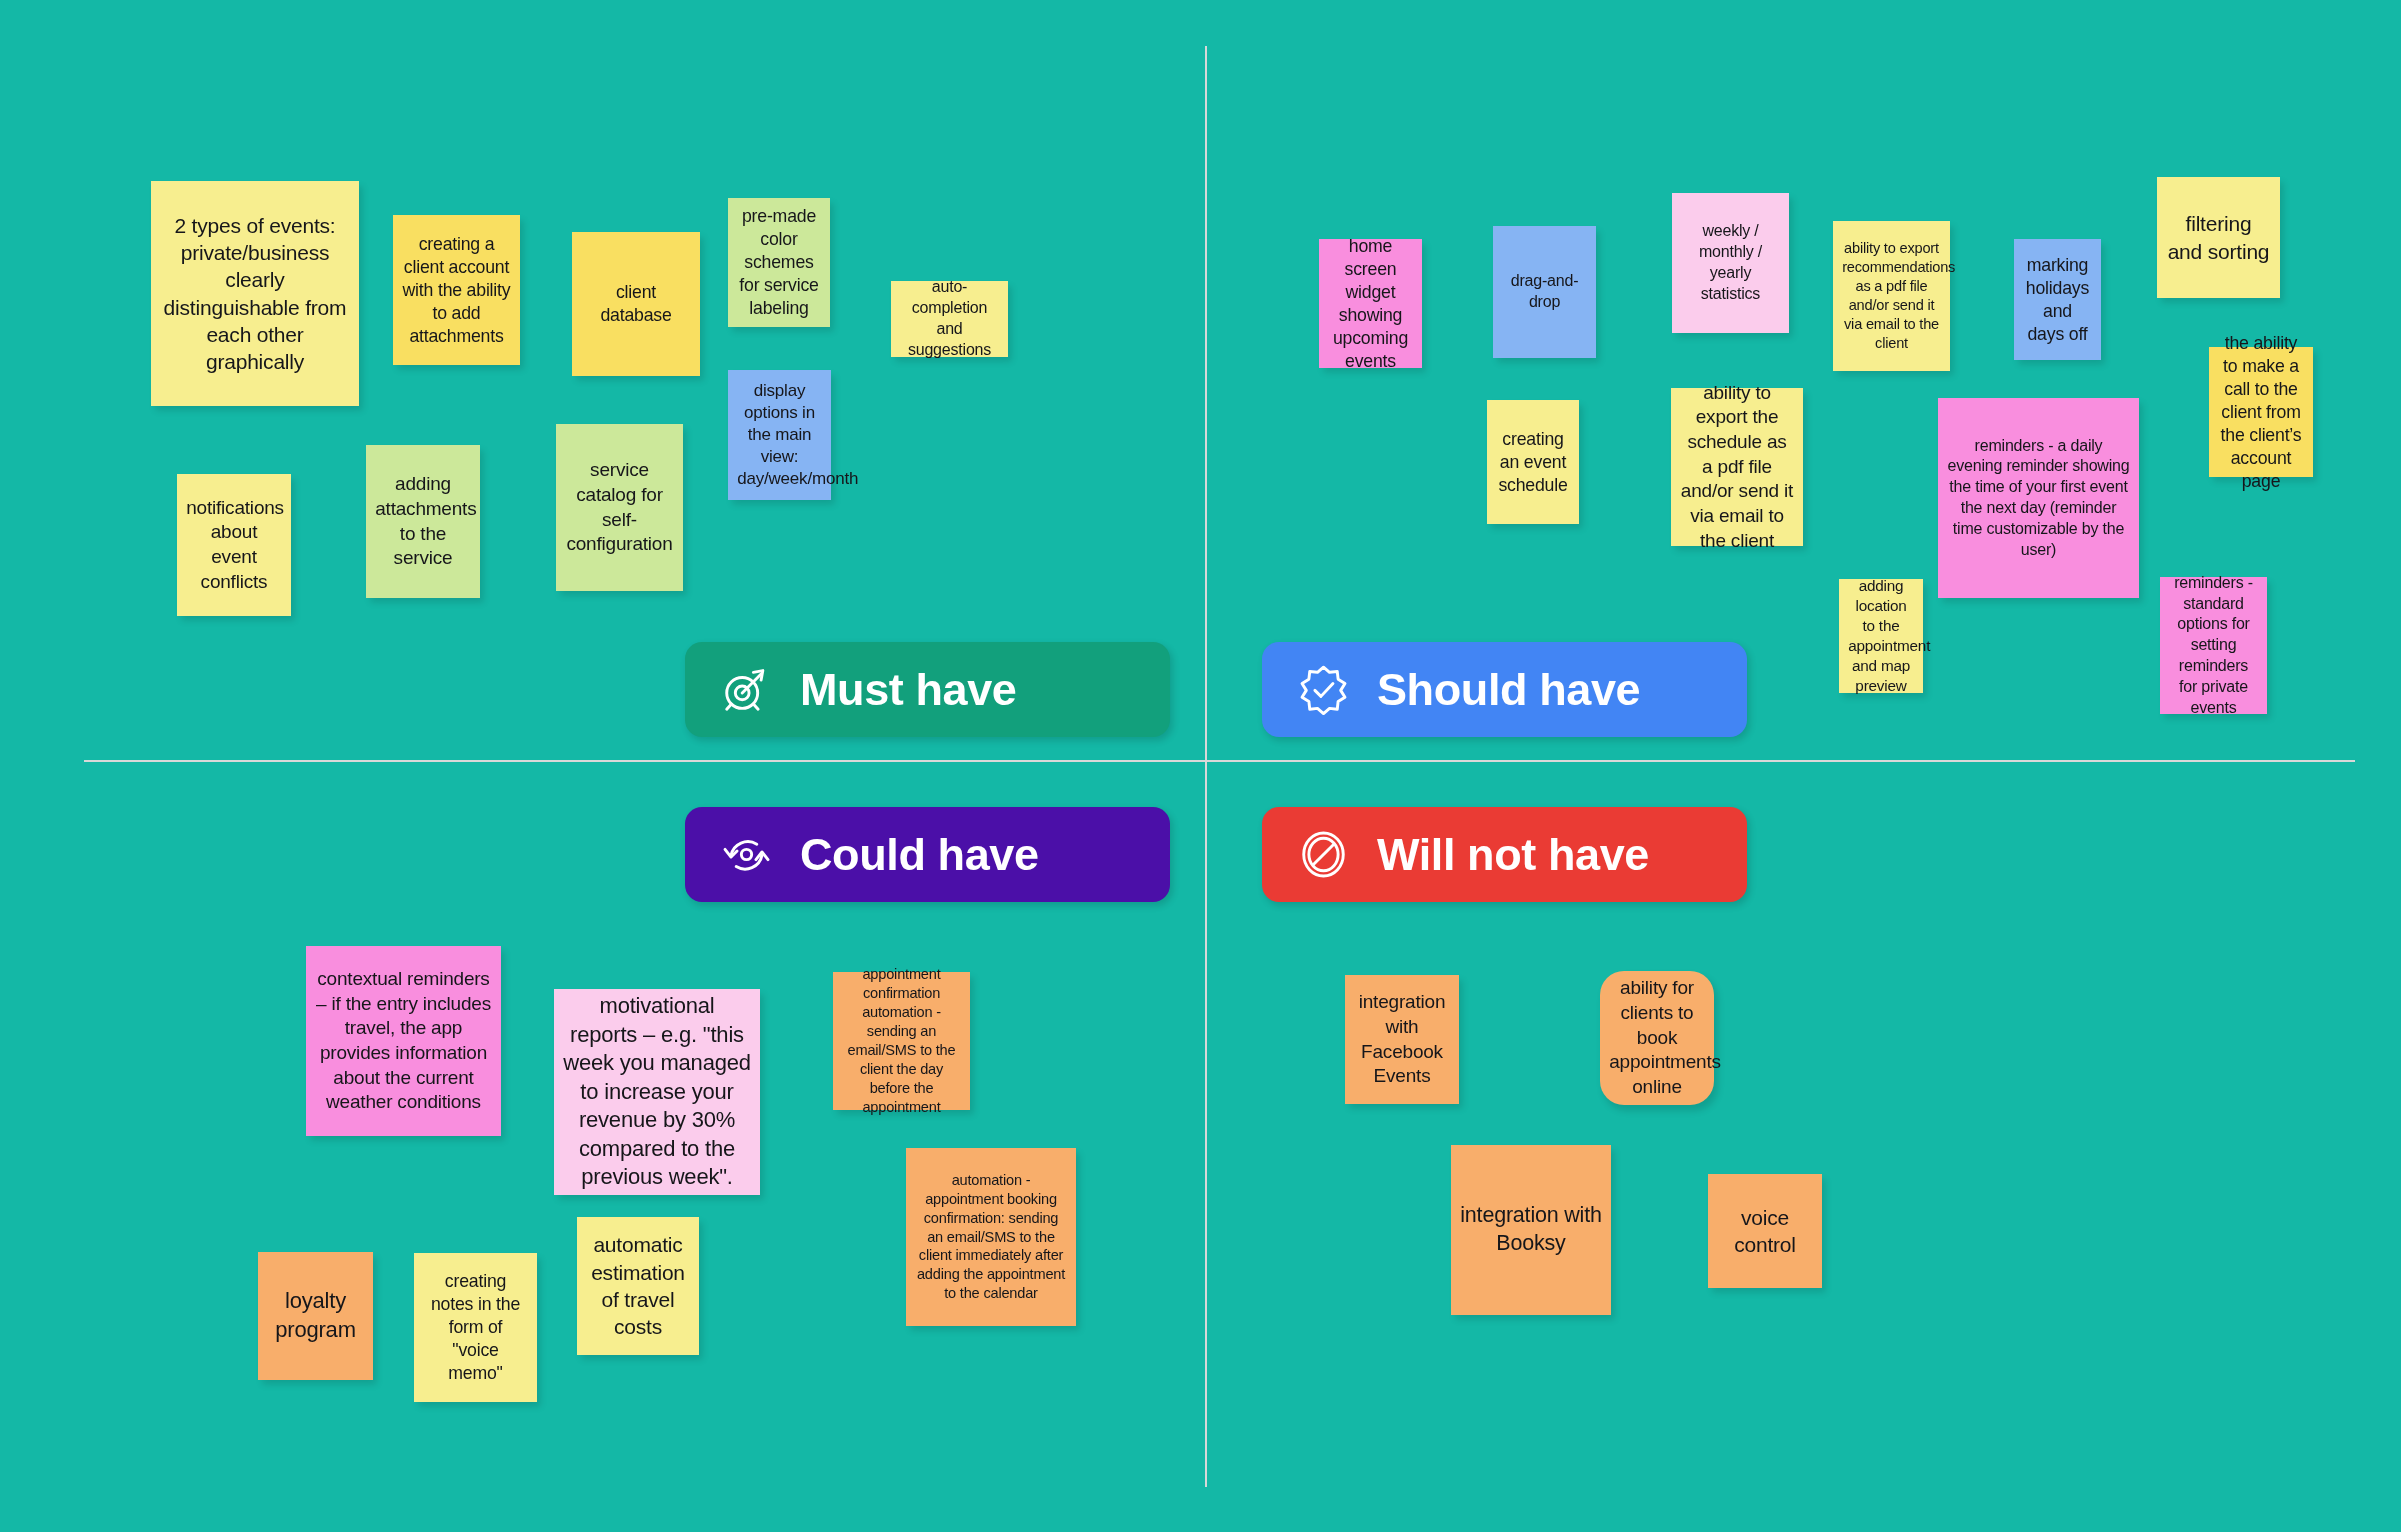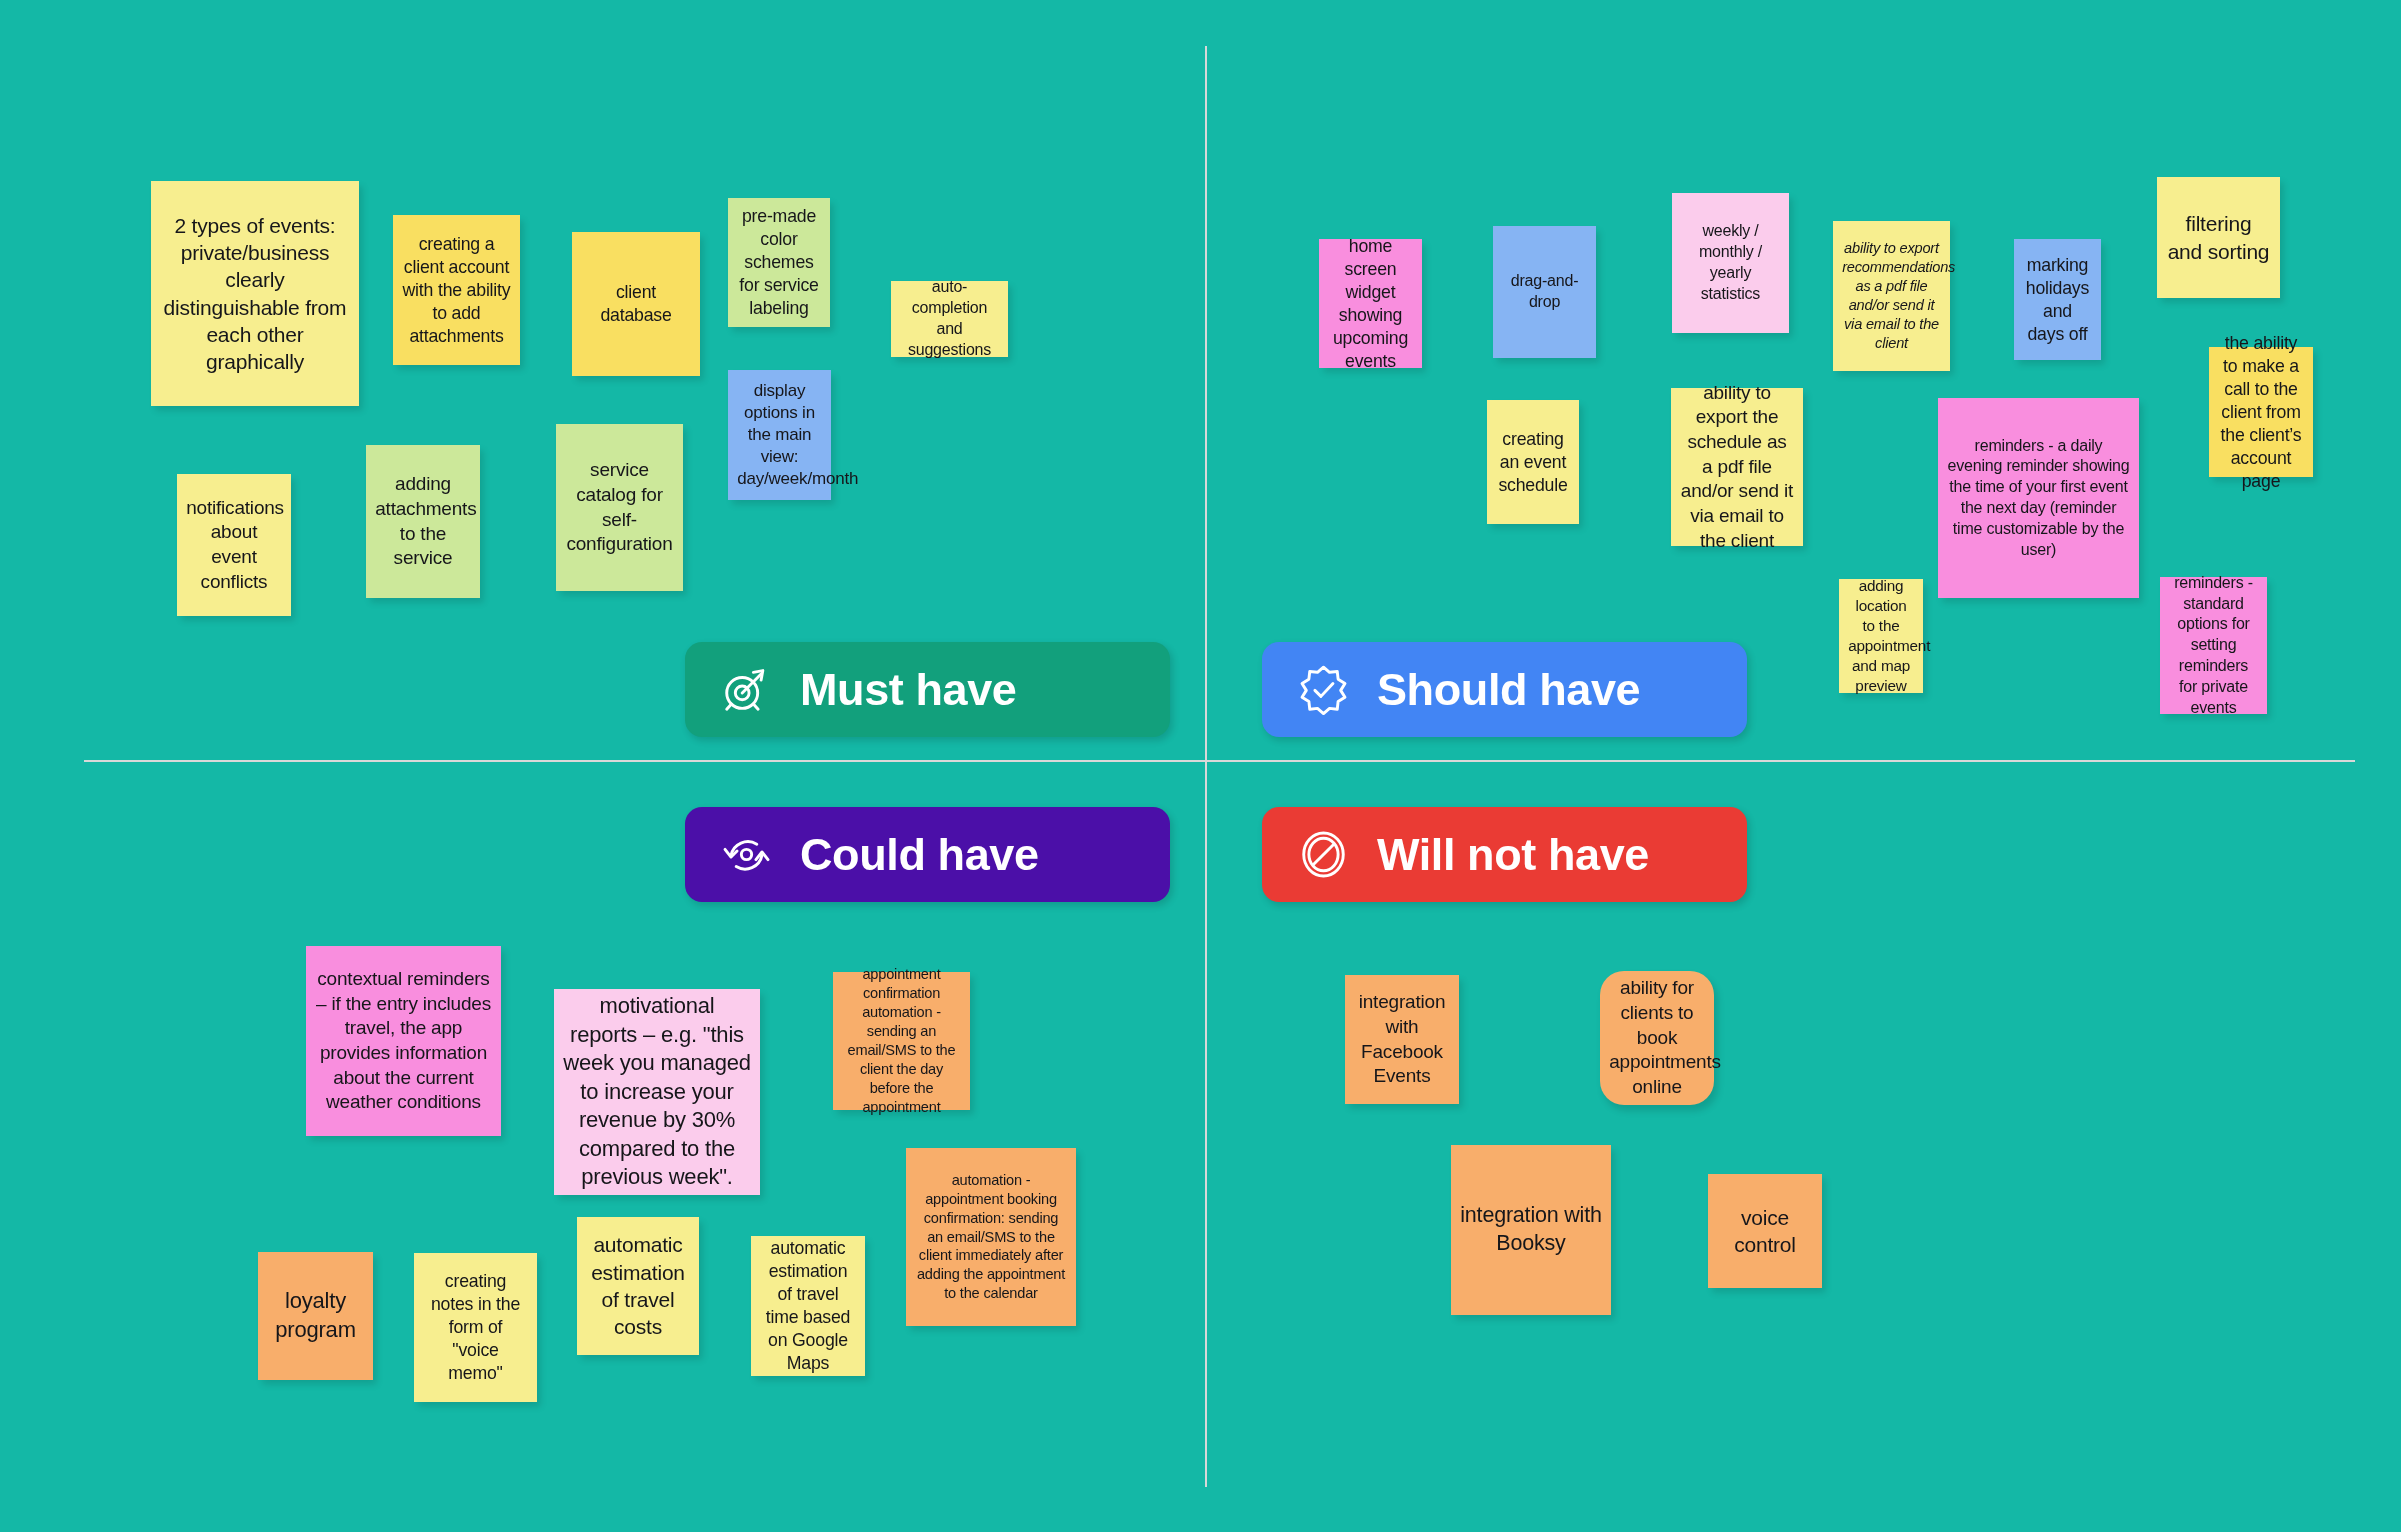--- a/index.html
+++ b/index.html
@@ -147,21 +147,21 @@
   </div>
 
   <div class="note c-blue" style="left:1493px; top:226px; width:103px; height:132px; font-size:16px;">
     <span>drag-and-drop</span>
   </div>
 
   <div class="note c-pink-lt" style="left:1672px; top:193px; width:117px; height:140px; font-size:16px;">
     <span>weekly / monthly / yearly statistics</span>
   </div>
 
-  <div class="note c-yellow-pale" style="left:1833px; top:221px; width:117px; height:150px; font-size:14.6px;font-style:italic;">
+  <div class="note c-yellow-pale" style="left:1833px; top:221px; width:117px; height:150px; font-size:14.6px;">
     <span>ability to export recommendations as a pdf file and/or send it via email to the client</span>
   </div>
 
   <div class="note c-blue" style="left:2014px; top:239px; width:87px; height:121px; font-size:17.7px;">
     <span>marking holidays and days off</span>
   </div>
 
   <div class="note c-yellow-pale" style="left:2157px; top:177px; width:123px; height:121px; font-size:21px;">
     <span>filtering and sorting</span>
   </div>
@@ -211,23 +211,20 @@
   </div>
 
   <div class="note c-yellow-pale" style="left:414px; top:1253px; width:123px; height:149px; font-size:17.7px;">
     <span>creating notes in the form of "voice memo"</span>
   </div>
 
   <div class="note c-yellow-pale" style="left:577px; top:1217px; width:122px; height:138px; font-size:21px;">
     <span>automatic estimation of travel costs</span>
   </div>
 
-  <div class="note c-yellow-pale" style="left:751px; top:1236px; width:114px; height:140px; font-size:17.7px;">
-    <span>automatic estimation of travel time based on Google Maps</span>
-  </div>
 
   <div class="note c-orange" style="left:1345px; top:975px; width:114px; height:129px; font-size:19px;align-items:center;">
     <span>integration with Facebook Events</span>
   </div>
 
   <div class="note c-orange" style="left:1600px; top:971px; width:114px; height:134px; font-size:19px;border-radius:24px;">
     <span>ability for clients to book appointments online</span>
   </div>
 
   <div class="note c-orange" style="left:1451px; top:1145px; width:160px; height:170px; font-size:21.5px;">

